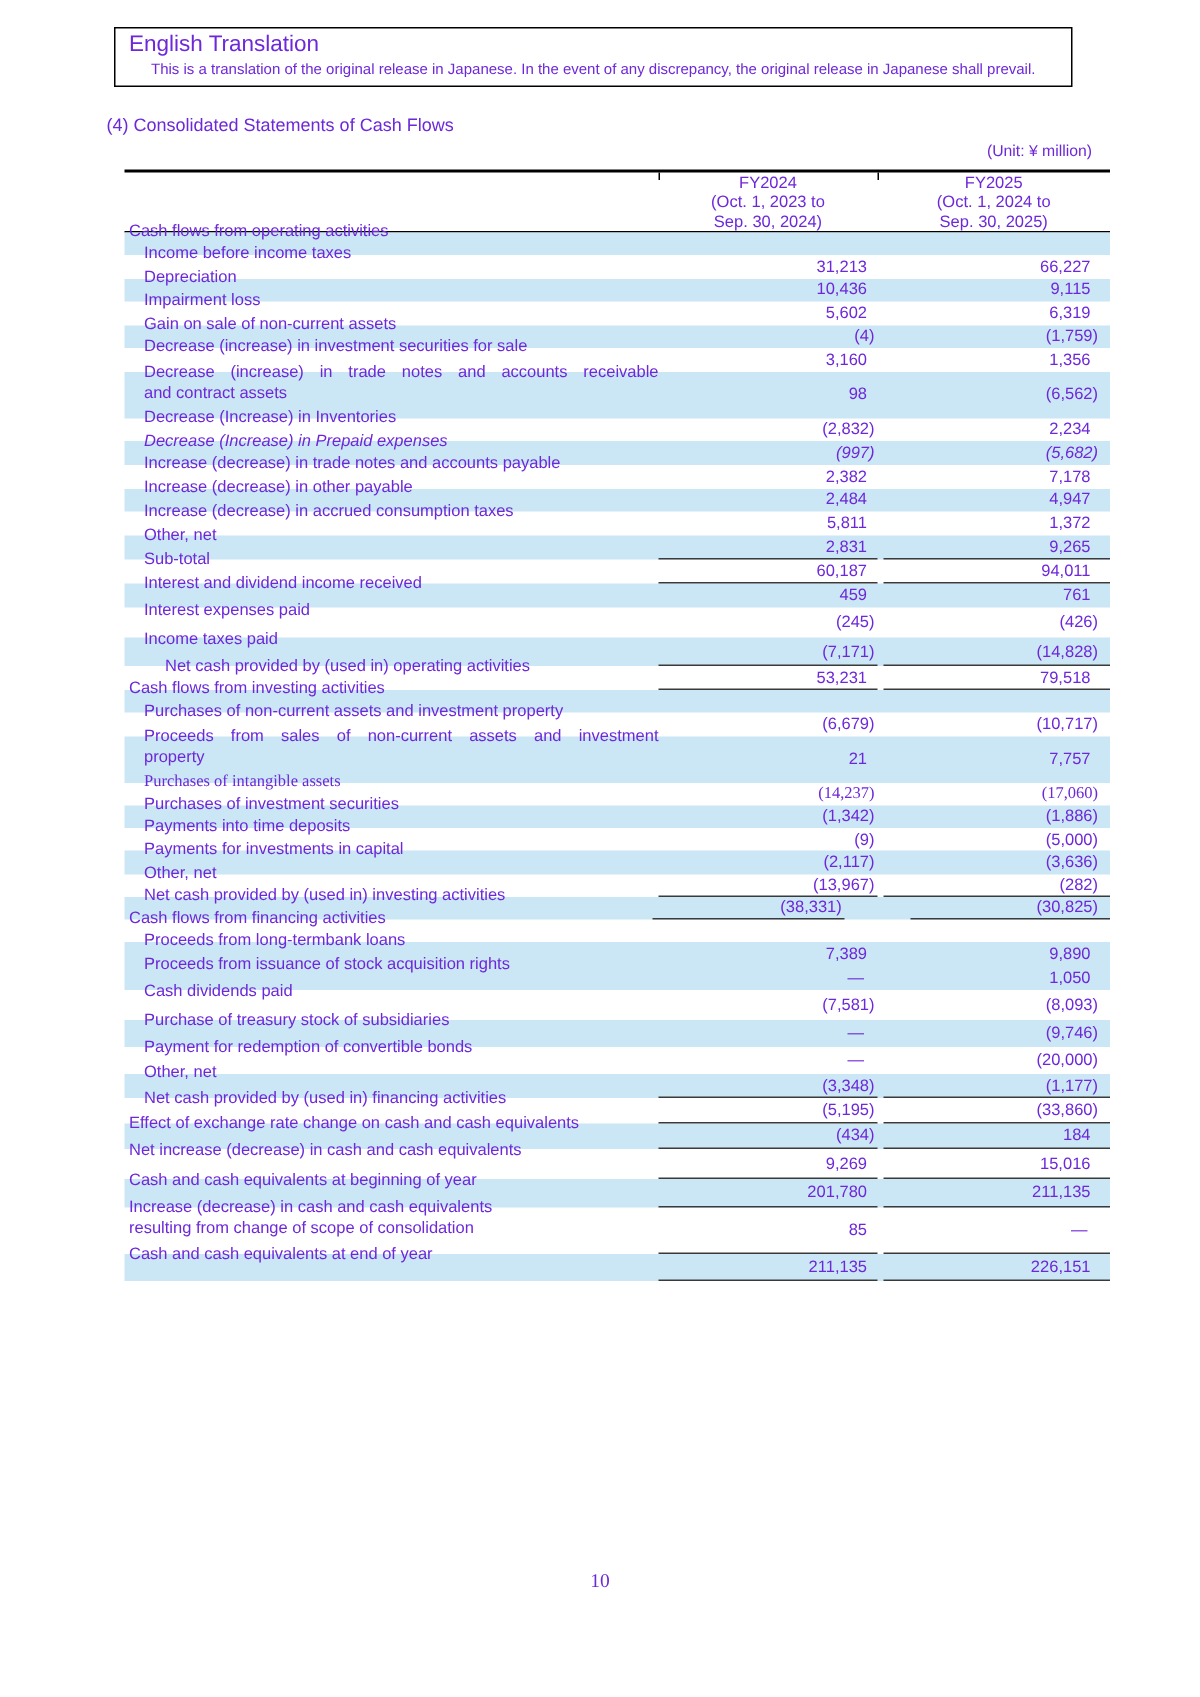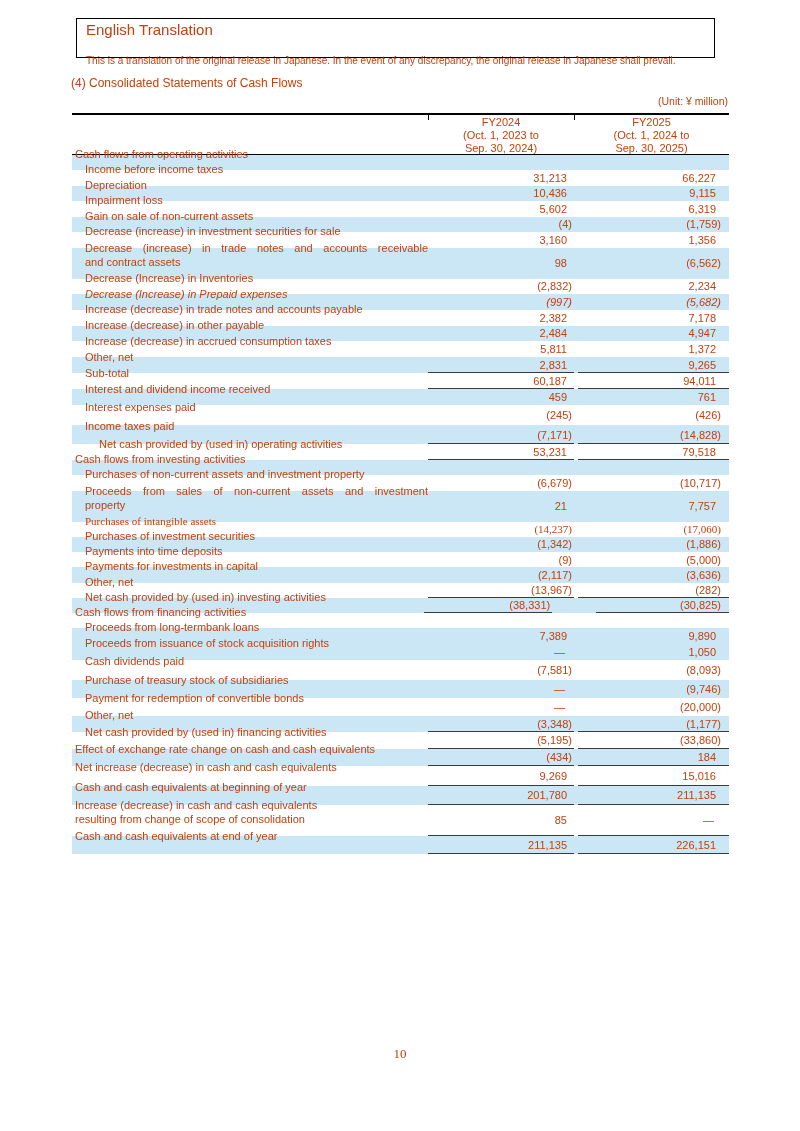--- a/index.html
+++ b/index.html
@@ -1,32 +1,32 @@
 <!DOCTYPE html>
 <html style="--shade: #cbe6f4;"><head>
 <meta charset="utf-8">
 <style>
   html,body{margin:0;padding:0;background:#fff;}
   .page{
     position:relative;width:800px;height:1131px;background:#fff;
-    font-family:"Liberation Sans",sans-serif;color:#c2410c;overflow:hidden;
+    font-family:"Liberation Sans",sans-serif;color:#6d28d9;overflow:hidden;
   }
   
   .notice-box{
     position:absolute;left:76px;top:18px;width:639px;height:40px;
     border:1px solid #000;box-sizing:border-box;padding:2px 9px;
   }
   .notice-title{font-size:15px;line-height:18px;}
-  .notice-body{font-size:10px;line-height:12px;margin-top:16px;}
+  .notice-body{font-size:10px;line-height:12px;margin-top:2px;text-align:center;}
   
   .section-title{position:absolute;left:71px;top:76px;font-size:12px;}
   .unit-label{position:absolute;right:72px;top:95px;font-size:10.5px;}
   
   .cf-table{
-    position:absolute;left:72px;top:113px;width:657px;
+    position:absolute;left:83px;top:113px;width:657px;
     border-top:2px solid #000;font-size:11px;
   }
   .tick{position:absolute;width:1px;height:5px;background:#000;top:0;}
   .thead{display:flex;height:40px;border-bottom:1px solid #000;box-sizing:border-box;}
   .thead .spacer{width:356px;}
   .thead .num-head{text-align:center;line-height:13px;padding-top:1px;box-sizing:border-box;}
   .col1w{width:146px;}
   .col2w{width:155px;}
   .row{display:flex;align-items:center;box-sizing:border-box;}
   .row.shade{background:var(--shade,#cbe6f4);}

